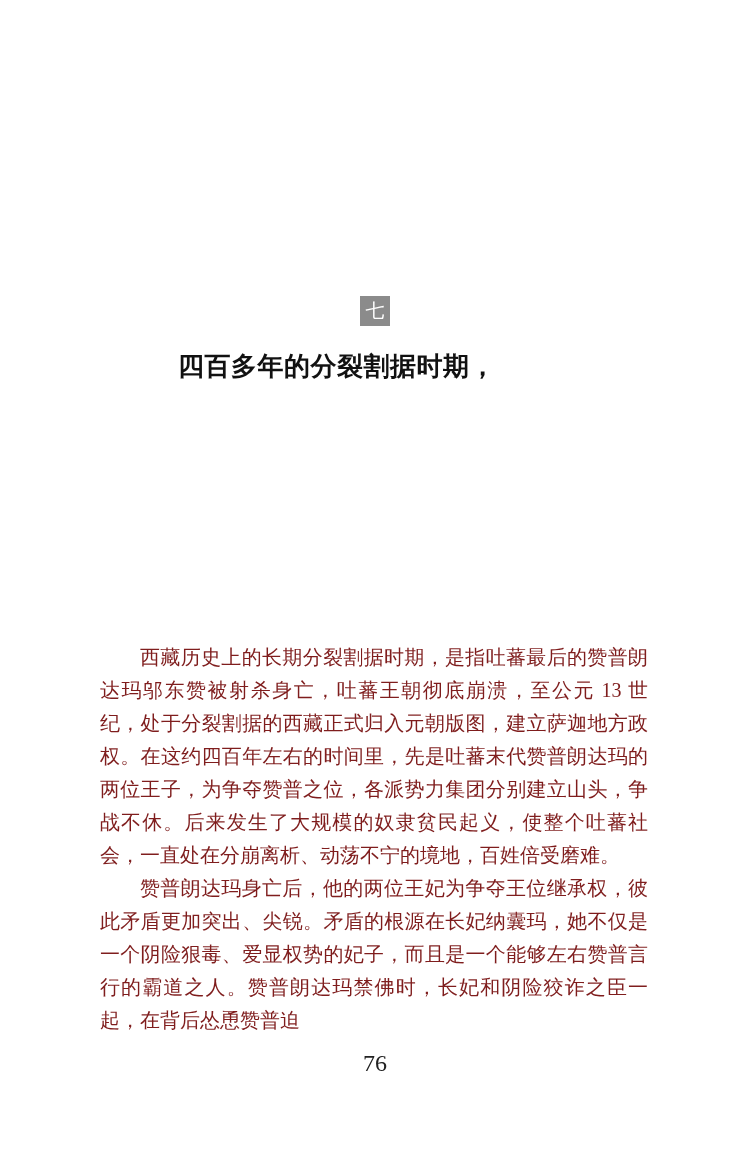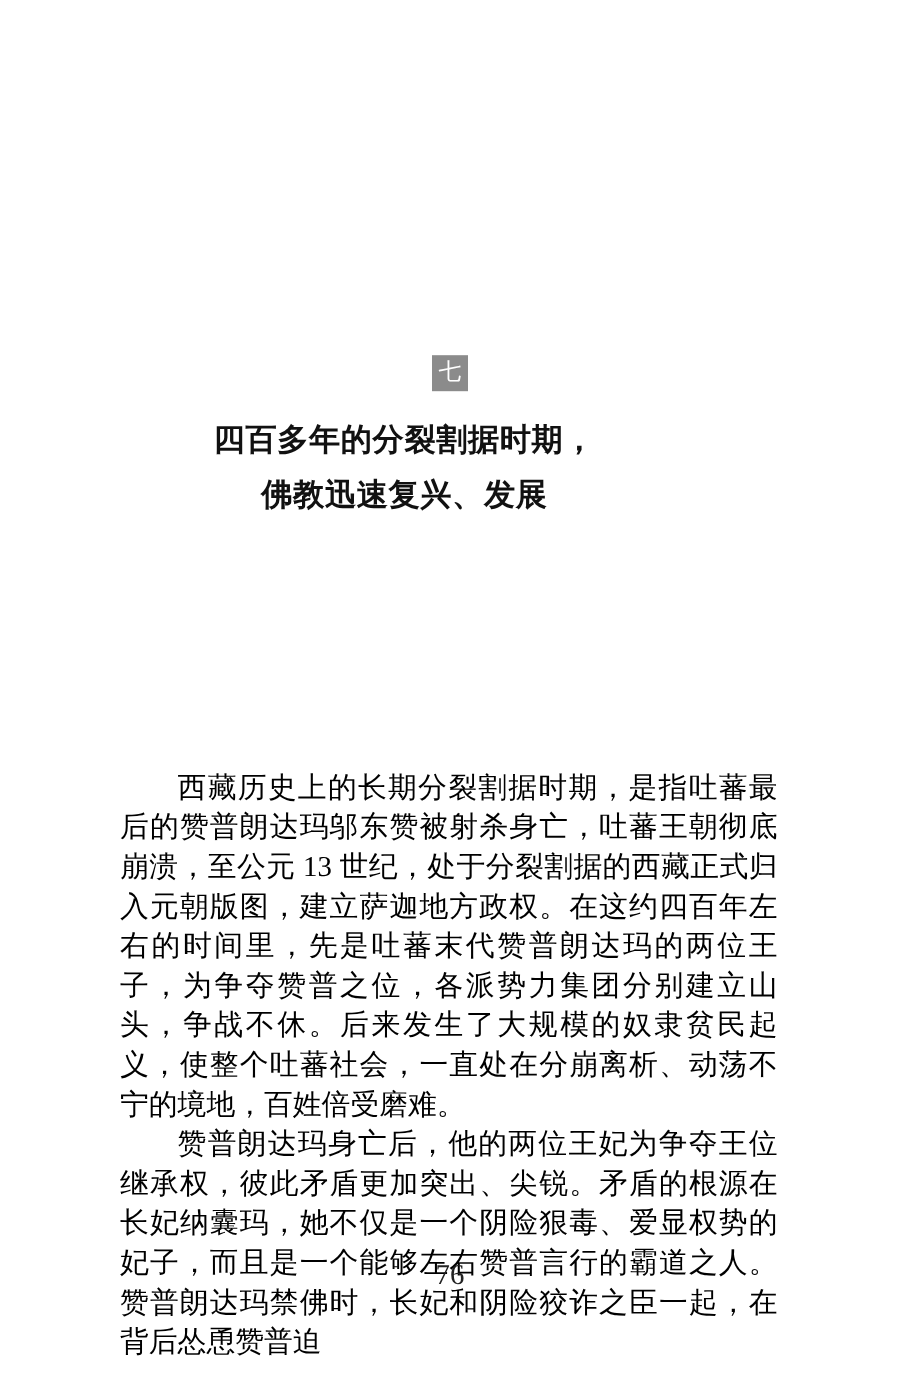--- a/index.html
+++ b/index.html
@@ -39,23 +39,23 @@
     font-size: 26px;
     line-height: 46px;
     color: #111111;
     letter-spacing: 0.5px;
   }
   .body-text {
     position: absolute;
     top: 641px;
     left: 100px;
     width: 548px;
-    font-size: 24px;
+    font-size: 20px;
     line-height: 33px;
-    color: #000000;
+    color: #7f1d1d;
     text-align: justify;
     text-justify: inter-ideograph;
   }
   .body-text p {
     margin: 0;
     text-indent: 2em;
   }
   .page-number {
     position: absolute;
     top: 1050px;
@@ -69,21 +69,20 @@
 </style>
 </head>
 <body>
 
 <div class="page">
 
   <div class="chapter-badge" style="background: rgb(139, 139, 139); color: rgb(255, 255, 255);">七</div>
 
   <div class="chapter-title">
     <div>四百多年的分裂割据时期，</div>
-    <div>佛教迅速复兴、发展</div>
   </div>
 
   <div class="body-text">
     <p>西藏历史上的长期分裂割据时期，是指吐蕃最后的赞普朗达玛邬东赞被射杀身亡，吐蕃王朝彻底崩溃，至公元 13 世纪，处于分裂割据的西藏正式归入元朝版图，建立萨迦地方政权。在这约四百年左右的时间里，先是吐蕃末代赞普朗达玛的两位王子，为争夺赞普之位，各派势力集团分别建立山头，争战不休。后来发生了大规模的奴隶贫民起义，使整个吐蕃社会，一直处在分崩离析、动荡不宁的境地，百姓倍受磨难。</p>
     <p>赞普朗达玛身亡后，他的两位王妃为争夺王位继承权，彼此矛盾更加突出、尖锐。矛盾的根源在长妃纳囊玛，她不仅是一个阴险狠毒、爱显权势的妃子，而且是一个能够左右赞普言行的霸道之人。赞普朗达玛禁佛时，长妃和阴险狡诈之臣一起，在背后怂恿赞普迫</p>
   </div>
 
   <div class="page-number">76</div>
 
 </div>

